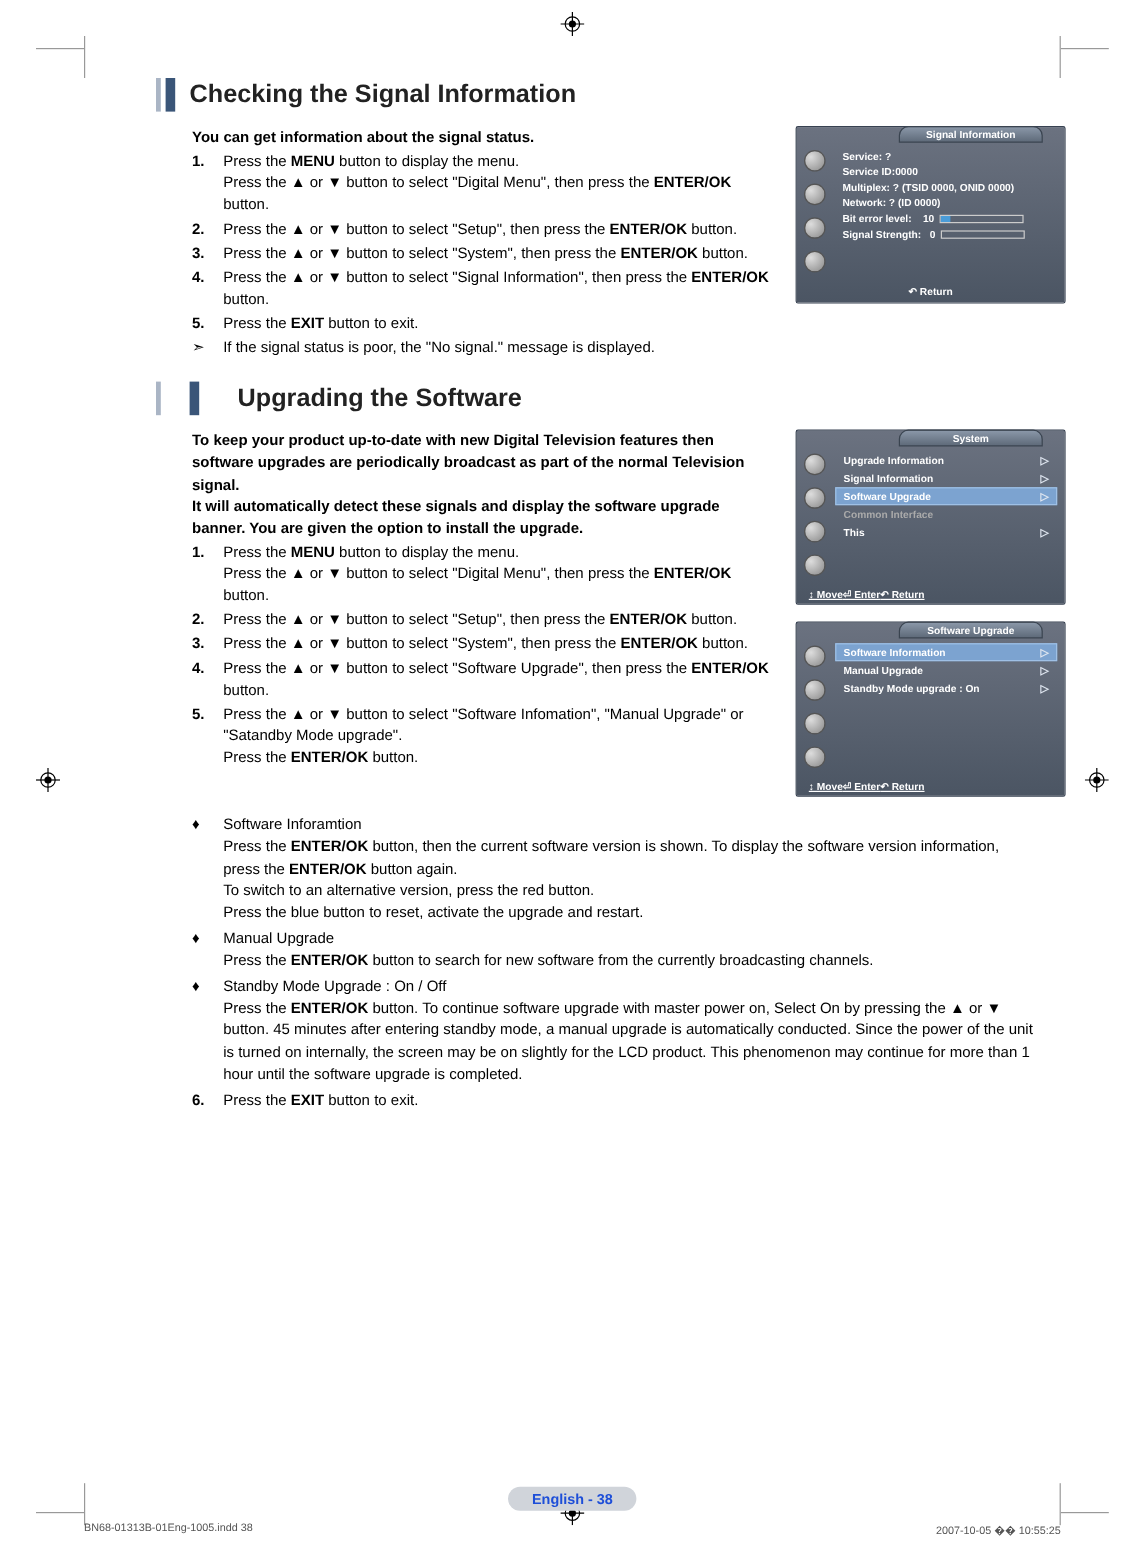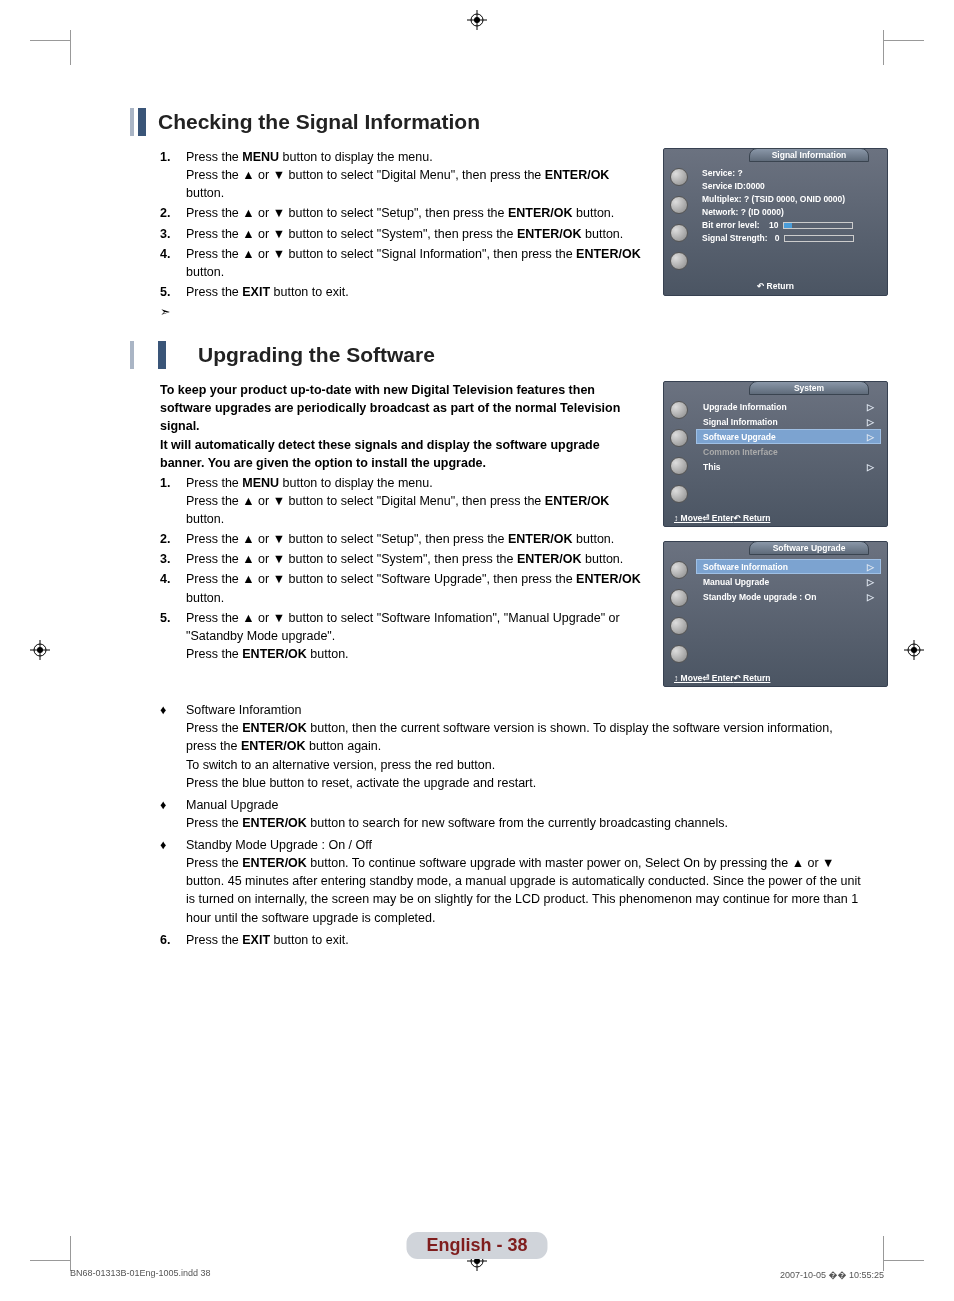--- a/index.html
+++ b/index.html
@@ -17,21 +17,21 @@
     
     .reg-mark { position: absolute; width: 20px; height: 20px; }
     .reg-mark svg { width: 100%; height: 100%; }
     .reg-top { left: 467px; top: 10px; }
     .reg-left { left: 30px; top: 640px; }
     .reg-right { right: 30px; top: 640px; }
     .reg-bottom { left: 467px; bottom: 30px; }
     
     .page { position: absolute; left: 70px; right: 70px; top: 65px; bottom: 55px; }
     
-    .section-header { display: flex; align-items: center; margin-bottom: 12px; margin-left: 60px; margin-top: 43px; }
+    .section-header { display: flex; align-items: center; margin-bottom: 12px; margin-left: 60px; }
     .section-bar { width: 8px; height: 28px; background: #3a5578; margin-right: 12px; }
     .section-bar-light { display: inline-block; width: 4px; height: 28px; background: #aab5c5; margin-right: 4px; }
     .section-title { font-size: 21px; font-weight: bold; color: #222; }
     
     .content-area { display: flex; gap: 20px; margin-left: 90px; margin-right: 20px; }
     .text-col { flex: 1; font-size: 12.5px; line-height: 1.45; }
     .screenshot-col { width: 201px; flex-shrink: 0; }
     
     .intro-bold { font-weight: bold; margin-bottom: 2px; }
     
@@ -59,21 +59,21 @@
     .tv-row { padding: 1.5px 6px; font-weight: bold; white-space: nowrap; }
     .tv-row.menu { display: flex; justify-content: space-between; align-items: center; border: 1px solid transparent; }
     .tv-row.menu.sel { background: #7ca3d0; border: 1px solid #9fc0e5; }
     .tv-row.menu.dim { color: #aaa; }
     .tv-arrow { font-size: 9px; color: #dfe6f0; }
     .tv-bar-container { display: inline-block; vertical-align: middle; width: 70px; height: 7px; border: 1px solid #ccc; margin-left: 2px; position: relative; }
     .tv-bar-fill { position: absolute; left: 0; top: 0; bottom: 0; background: #4a9cd8; }
     .tv-footer { text-align: center; font-weight: bold; padding: 4px 0; font-size: 8.5px; }
     .tv-footer.trio { display: flex; justify-content: flex-start; padding: 3px 10px; text-decoration: underline; }
     
-    .page-badge { position: absolute; left: 50%; transform: translateX(-50%); bottom: 42px; background: #d0d4da; border-radius: 11px; padding: 3px 20px; font-size: 18px; font-weight: bold; color: #7f1d1d; }
+    .page-badge { position: absolute; left: 50%; transform: translateX(-50%); bottom: 42px; background: #d0d4da; border-radius: 11px; padding: 3px 20px; font-size: 12px; font-weight: bold; color: #1d4ed8; }
     
     .footer-line { position: absolute; left: 70px; right: 70px; bottom: 20px; font-size: 9px; color: #555; display: flex; justify-content: space-between; }
     
     .sec2 { margin-top: 20px; gap: 20px; }
   </style>
 </head>
 <body>
 
 <div class="crop-mark tl-v"></div>
 <div class="crop-mark tl-h"></div>
@@ -112,20 +112,21 @@
 <div class="page">
 
   <div class="section-header">
     <span class="section-bar-light"></span>
     <span class="section-bar"></span>
     <span class="section-title">Checking the Signal Information</span>
   </div>
 
   <div class="content-area">
     <div class="text-col">
+      <div class="intro-bold">You can get information about the signal status.</div>
       <ol class="steps" id="s1steps">
           <li>
             <span class="num">1.</span>
             <span class="txt">Press the <b>MENU</b> button to display the menu.<br>Press the ▲ or ▼ button to select "Digital Menu", then press the <b>ENTER/OK</b> button.</span>
           </li>
           <li>
             <span class="num">2.</span>
             <span class="txt">Press the ▲ or ▼ button to select "Setup", then press the <b>ENTER/OK</b> button.</span>
           </li>
           <li>
@@ -136,20 +137,21 @@
             <span class="num">4.</span>
             <span class="txt">Press the ▲ or ▼ button to select "Signal Information", then press the <b>ENTER/OK</b> button.</span>
           </li>
           <li>
             <span class="num">5.</span>
             <span class="txt">Press the <b>EXIT</b> button to exit.</span>
           </li>
         </ol>
       <div class="note-line">
         <span class="note-mark">➣</span>
+        <span>If the signal status is poor, the "No signal." message is displayed.</span>
       </div>
     </div>
     <div class="screenshot-col">
       <div class="tv-panel">
         <div class="tv-title-tab">Signal Information</div>
         <div class="tv-body">
           <div class="tv-icons">
             <div class="tv-icon"></div>
             <div class="tv-icon"></div>
             <div class="tv-icon"></div>

